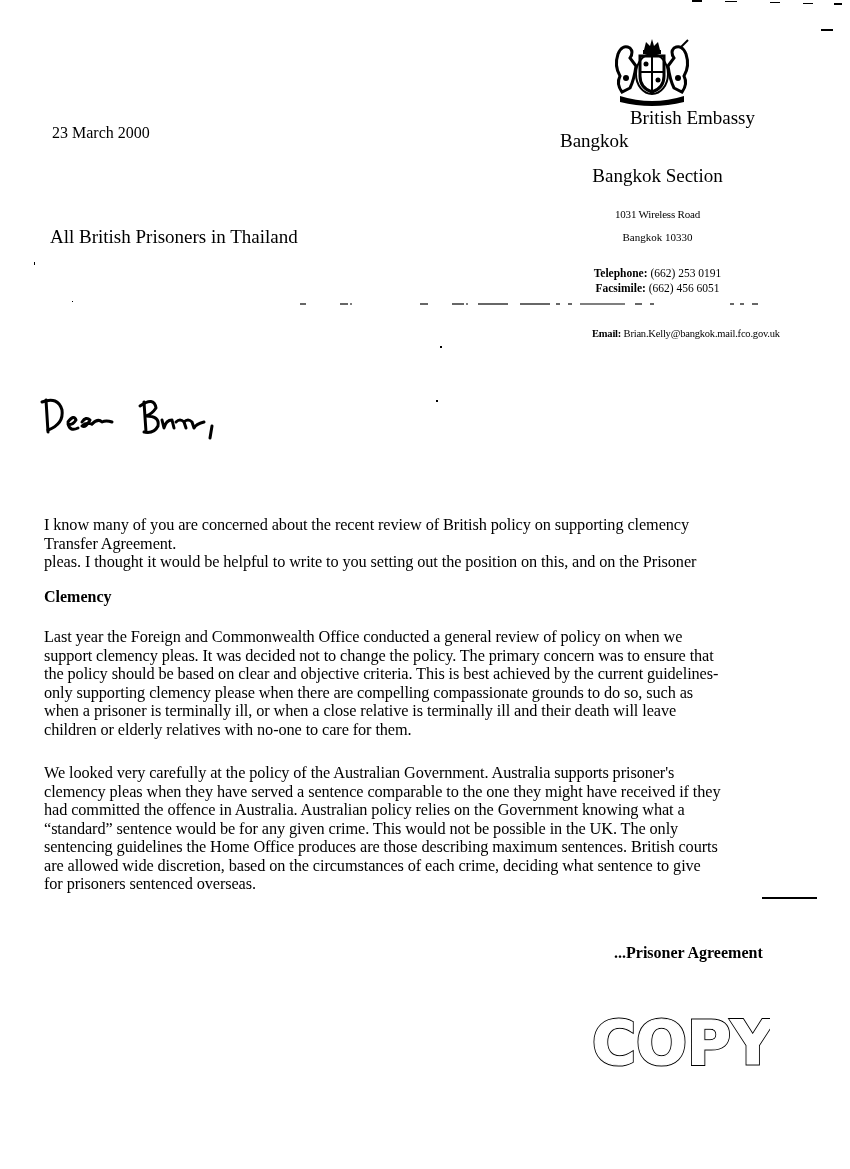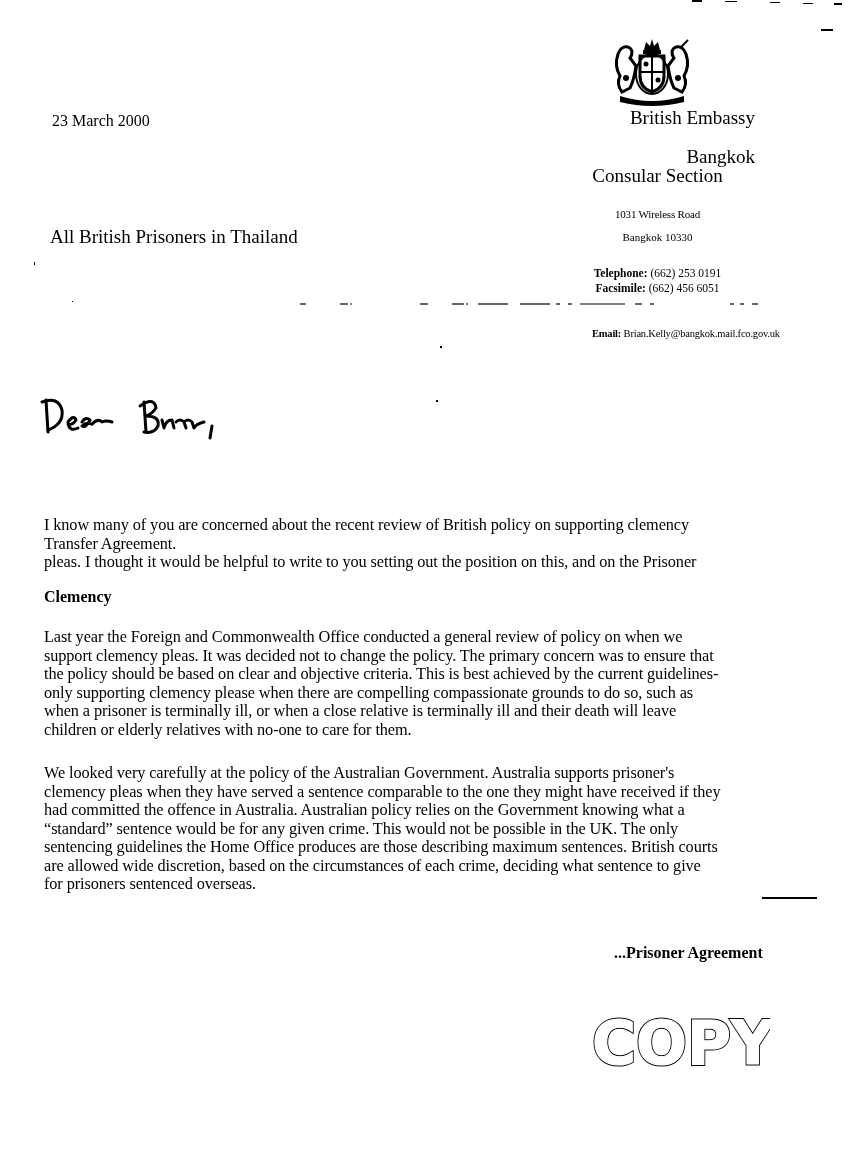--- a/index.html
+++ b/index.html
@@ -6,31 +6,31 @@
   body {
     width: 850px; height: 1169px; position: relative; overflow: hidden;
     font-family: "Liberation Serif", "DejaVu Serif", serif; color: #000;
   }
   .abs { position: absolute; }
 
   
   .crest { left: 610px; top: 36px; width: 84px; height: 70px; }
 
   .embassy-name { left: 560px; top: 107px; width: 195px; text-align: right; font-size: 19px; line-height: 22px; }
-  .embassy-city { left: 560px; top: 146px; width: 195px; text-align: right; font-size: 19px; line-height: 22px; }
+  .embassy-city { left: 560px; top: 130px; width: 195px; text-align: left; font-size: 19px; line-height: 22px; }
   .section-name { left: 560px; top: 165px; width: 195px; text-align: center; font-size: 19px; line-height: 22px; }
   .addr1 { left: 560px; top: 208px; width: 195px; text-align: center; font-size: 11px; letter-spacing: -0.2px; }
   .addr2 { left: 560px; top: 231px; width: 195px; text-align: center; font-size: 11px; }
   .tel   { left: 560px; top: 266px; width: 195px; text-align: center; font-size: 11.5px; line-height: 14px; }
   .fax   { left: 560px; top: 281px; width: 195px; text-align: center; font-size: 11.5px; line-height: 14px; }
   .tel b, .fax b { font-weight: bold; }
   .email { left: 549px; top: 328px; font-size: 10.5px; letter-spacing: -0.2px; margin-left: 43px; }
   .email b { font-weight: bold; }
 
-  .date { left: 52px; top: 112px; font-size: 16px; }
+  .date { left: 52px; top: 124px; font-size: 16px; }
   .recipient { left: 50px; top: 226px; font-size: 19px; }
 
   .dashes { left: 300px; top: 302px; width: 460px; height: 4px; }
 
   .salutation { left: 36px; top: 388px; width: 220px; height: 60px; }
 
   .body-text { left: 44px; width: 730px; font-size: 16.3px; line-height: 18.5px; letter-spacing: -0.1px; }
   .p1 { top: 516px; }
   .heading { left: 44px; top: 588px; font-size: 16px; font-weight: bold; }
   .p2 { top: 628px; }
@@ -64,21 +64,21 @@
 
   <path d="M76 18 Q72 8 64 12 Q60 16 64 22 L58 30 Q60 44 64 52 L72 56 Q78 48 74 40 Q80 30 76 18 Z" fill="none" stroke="#000" stroke-width="3"></path>
   <line x1="70" y1="12" x2="78" y2="4" stroke="#000" stroke-width="2"></line>
   <circle cx="68" cy="42" r="3" fill="#000"></circle>
 
   <path d="M10 60 Q42 70 74 60 L74 66 Q42 74 10 66 Z" fill="#000"></path>
 </svg>
 
 <div class="abs embassy-name">British Embassy</div>
 <div class="abs embassy-city">Bangkok</div>
-<div class="abs section-name">Consular Section</div>
+<div class="abs section-name">Bangkok Section</div>
 <div class="abs addr1">1031 Wireless Road</div>
 <div class="abs addr2">Bangkok 10330</div>
 <div class="abs tel">
   <b>Telephone:</b>
   <span>(662) 253 0191</span>
 </div>
 <div class="abs fax">
   <b>Facsimile:</b>
   <span>(662) 456 6051</span>
 </div>

